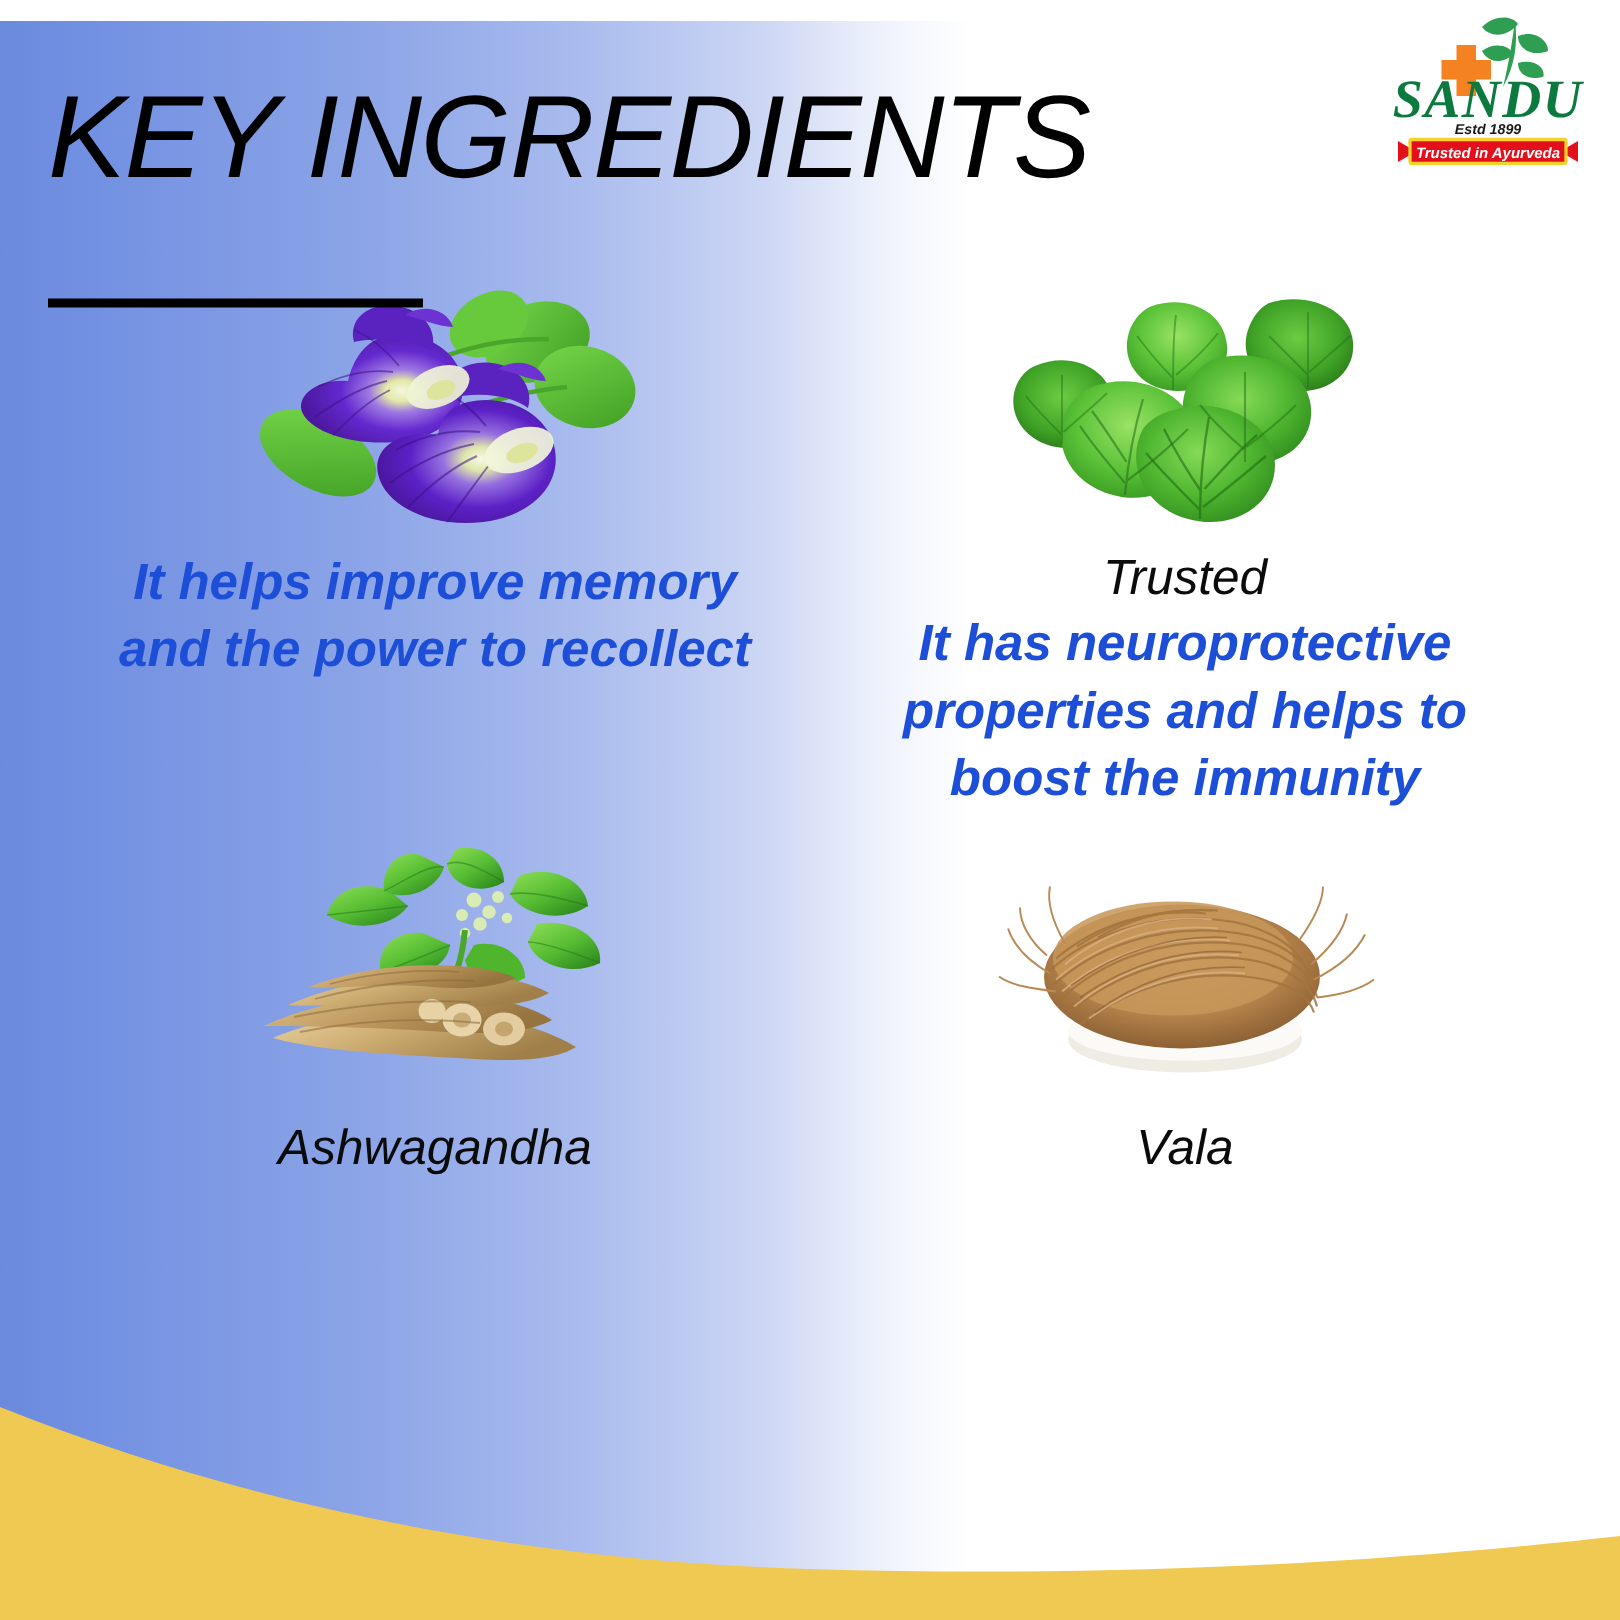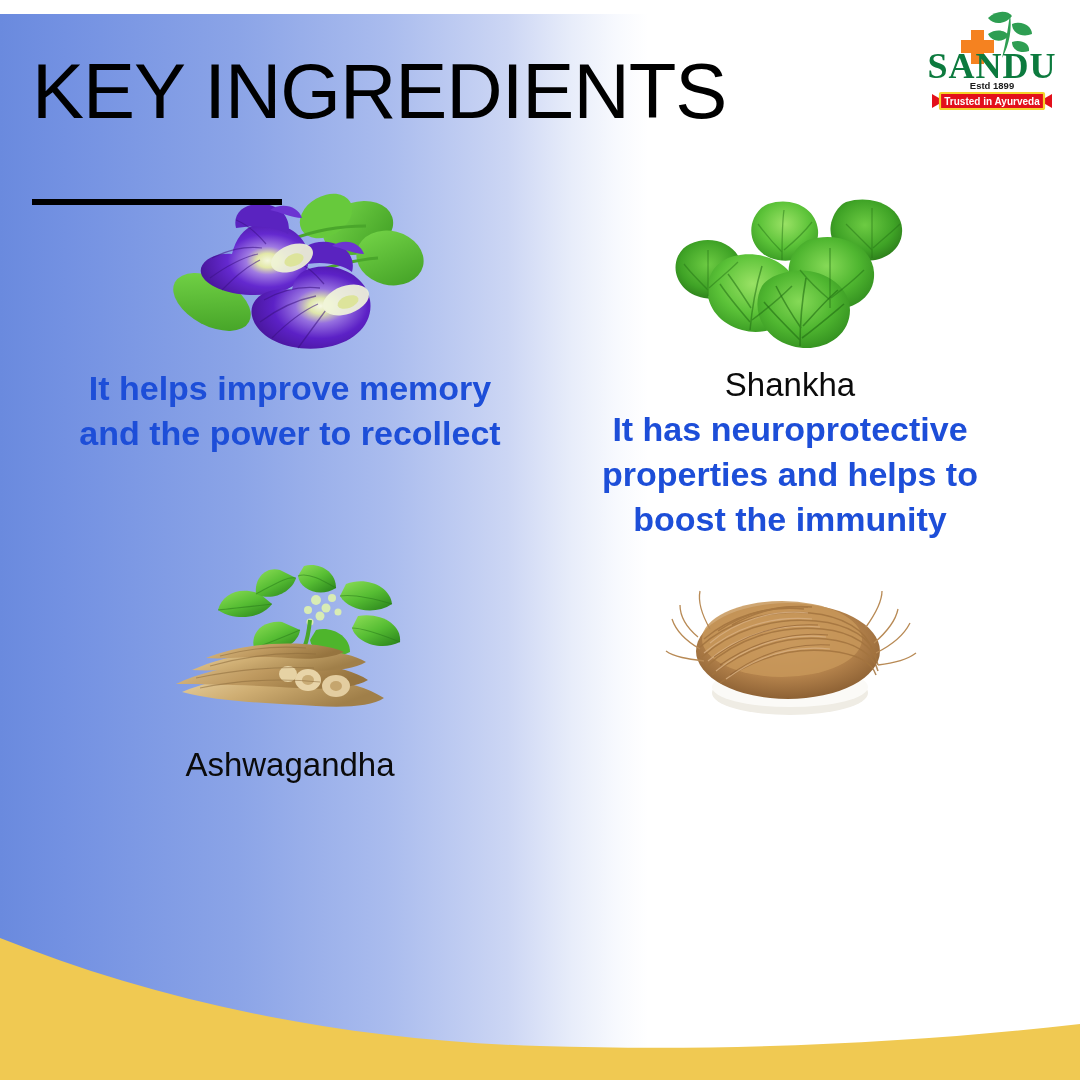--- a/index.html
+++ b/index.html
@@ -13,20 +13,21 @@
     overflow: hidden;
     font-family: "Liberation Sans", sans-serif;
     background: #ffffff;
   }
   .poster {
     position: relative;
     width: 1080px;
     height: 1080px;
     overflow: hidden;
     background: #ffffff;
+    font-style: italic;
   }
   
   .bg-top-white {
     position: absolute;
     left: 0; top: 0;
     width: 1080px; height: 14px;
     background: #ffffff;
     z-index: 1;
   }
   .bg-gradient {
@@ -309,21 +310,21 @@
             <path d="M134 70 C146 60, 156 50, 162 42"></path>
             <path d="M222 78 C222 60, 222 42, 222 28"></path>
             <path d="M222 70 C212 60, 204 52, 196 44"></path>
             <path d="M223 68 C234 58, 244 50, 250 44"></path>
             <path d="M58 116 C58 100, 58 84, 58 70"></path>
             <path d="M58 110 C48 100, 40 92, 34 84"></path>
             <path d="M59 108 C70 98, 80 90, 88 82"></path>
           </g>
         </svg>
       </div>
-      <p class="ing-name">Shankha</p>
+      <p class="ing-name">Trusted</p>
       <p class="ing-desc">It has neuroprotective properties and helps to boost the immunity</p>
     </div>
 
     <div class="cell cell-bl">
       <div class="art">
         <svg width="300" height="180" viewBox="0 0 300 180" xmlns="http://www.w3.org/2000/svg">
           <defs>
             <linearGradient id="rt1" x1="0" y1="0" x2="1" y2="0.4">
               <stop offset="0%" stop-color="#e8d2a2"></stop>
               <stop offset="45%" stop-color="#cfae73"></stop>
@@ -441,20 +442,21 @@
             <path d="M44 96 C28 94, 14 92, 6 86"></path>
             <path d="M38 72 C26 62, 20 50, 20 40"></path>
             <path d="M216 88 C232 80, 244 70, 250 58"></path>
             <path d="M218 100 C236 98, 248 94, 256 88"></path>
             <path d="M214 78 C228 66, 236 54, 238 44"></path>
             <path d="M206 62 C216 48, 222 36, 222 26"></path>
             <path d="M50 64 C42 50, 38 36, 40 26"></path>
           </g>
         </svg>
       </div>
+      <p class="ing-name">Vala</p>
     </div>
   </div>
 
   <div class="wave">
     <svg viewBox="0 0 1080 160" preserveAspectRatio="none" xmlns="http://www.w3.org/2000/svg">
       <path d="M0 18 C150 78, 330 120, 540 126 C740 132, 920 122, 1080 104 L1080 160 L0 160 Z" fill="#f0c952"></path>
     </svg>
   </div>
 
 </div>

